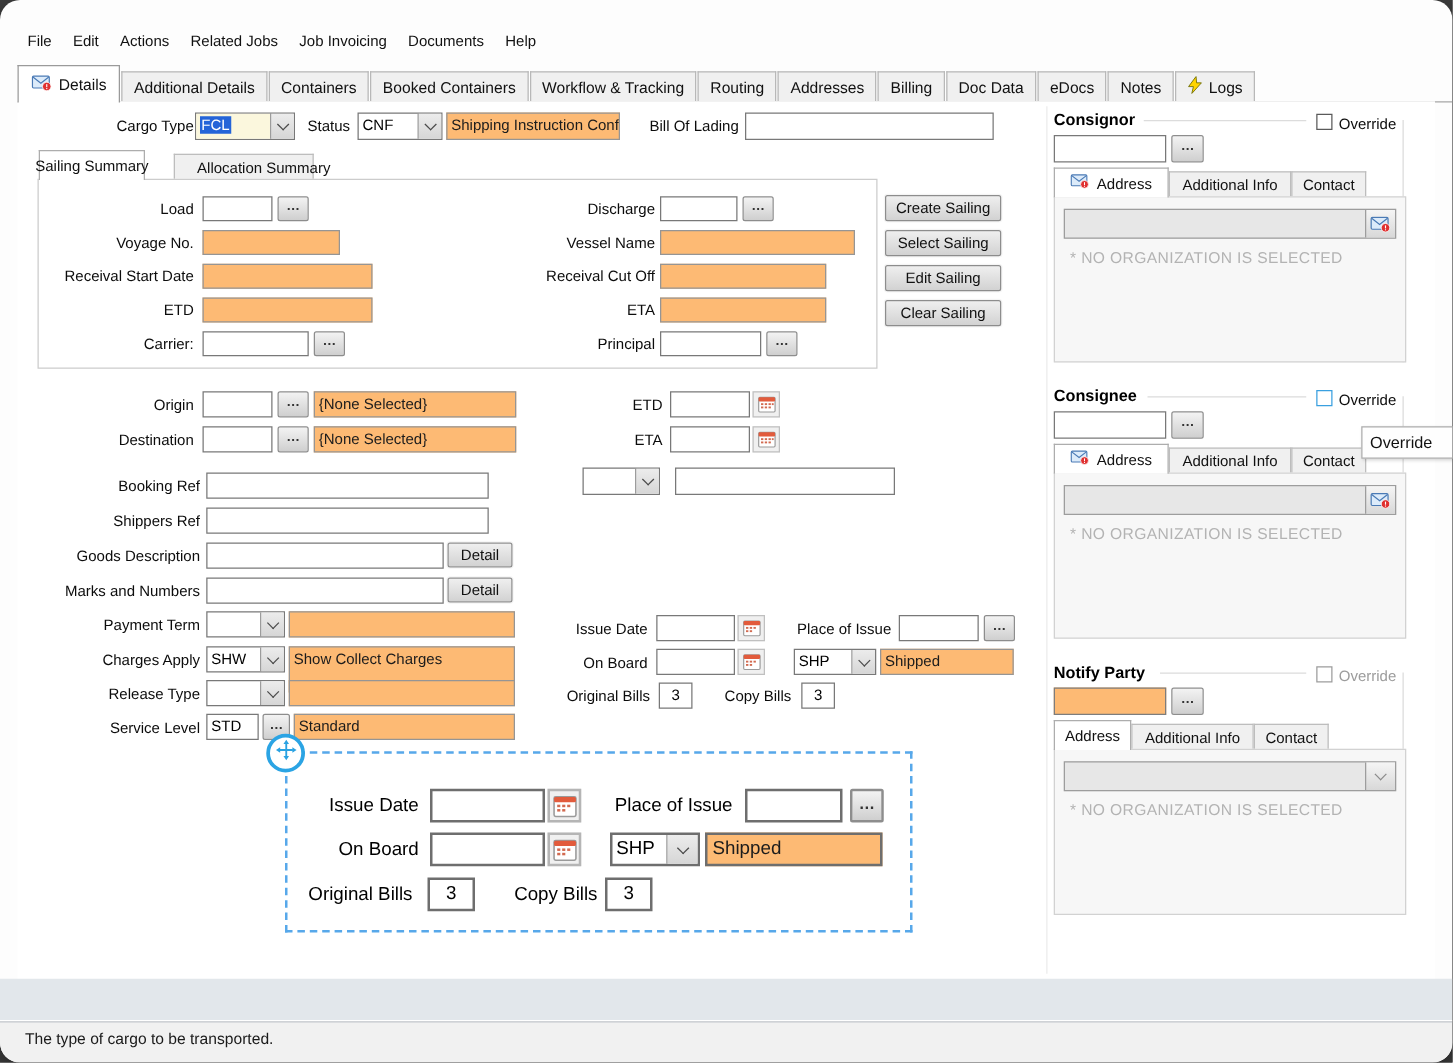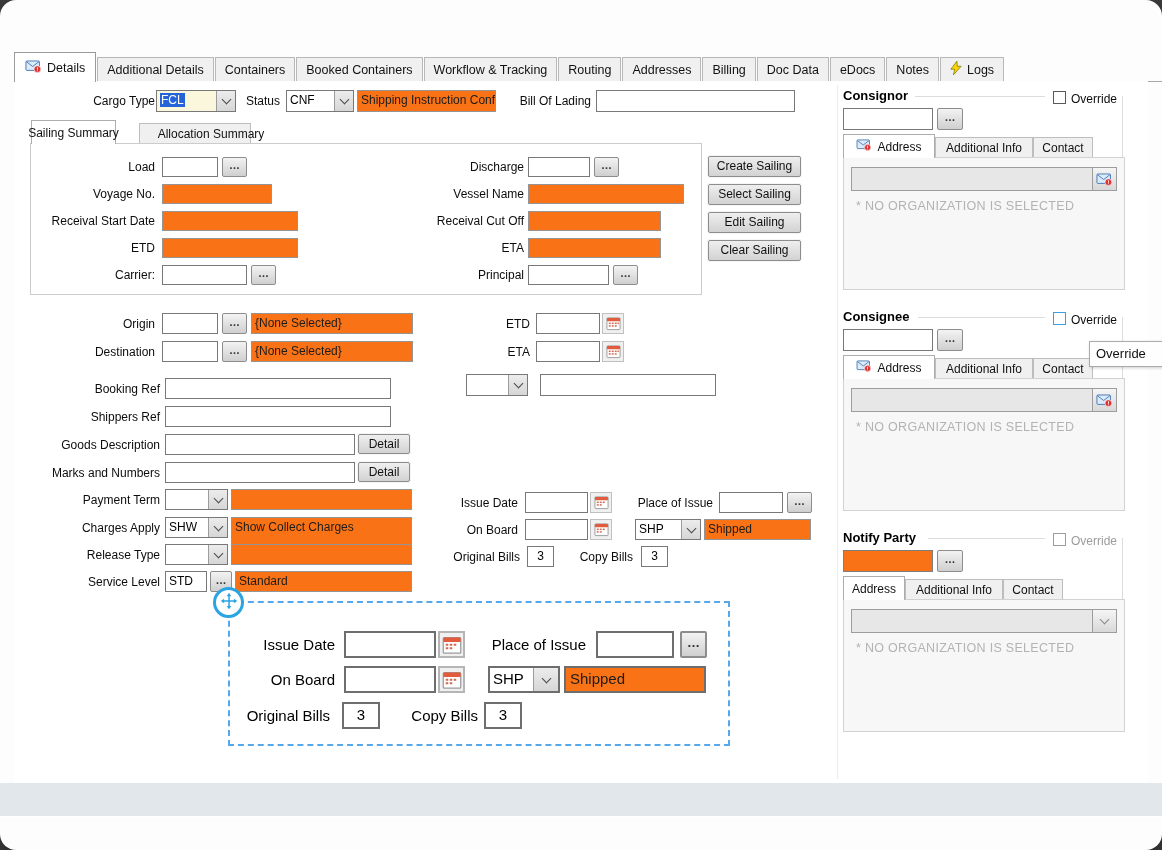--- a/index.html
+++ b/index.html
@@ -15,21 +15,21 @@
   .content-bg{position:absolute;left:14px;top:81px;width:1134px;height:702px;background:#ffffff;}
   .vsep{position:absolute;left:837px;top:85px;width:1px;height:694px;background:#ececec;}
   
   .band{position:absolute;left:0;top:783px;width:1162px;height:33px;background:#e2e7eb;border-bottom:1px solid #ffffff;}
   .statusbar{position:absolute;left:0;top:817px;width:1162px;height:33px;background:#f1f1f1;border-top:1px solid #c3c8cd;}
   .statusbar .txt{position:absolute;left:20px;top:6px;font-size:12.5px;color:#1a1a1a;}
   
   .lbl{position:absolute;font-size:12px;color:#0c0c0c;text-align:right;white-space:nowrap;}
   .lbl.left{text-align:left;}
   .tb{position:absolute;background:#fff;border:1px solid #787878;box-sizing:border-box;font-size:12px;color:#000;padding:2px 3px;overflow:hidden;white-space:nowrap;}
-  .tb.ro{background:#f97316;border-color:#959595;color:#1c1c1c;}
+  .tb.ro{background:#fdba74;border-color:#959595;color:#1c1c1c;}
   .btn{position:absolute;background:linear-gradient(#efefef,#d2d2d2);border:1px solid #8d8d8d;border-radius:2px;box-sizing:border-box;font-size:12px;color:#111;text-align:center;cursor:default;box-shadow:0 0 0 1px #f5f5f5;}
   .ell{position:absolute;background:linear-gradient(#f3f3f3,#cfcfcf);border:1px solid #8d8d8d;border-radius:2px;box-sizing:border-box;font-size:11px;font-weight:bold;color:#333;text-align:center;line-height:14px;cursor:default;}
   .combo{position:absolute;border:1px solid #787878;background:#fff;box-sizing:border-box;display:flex;}
   .combo .cval{flex:1;font-size:12px;padding:2px 3px;color:#000;overflow:hidden;white-space:nowrap;}
   .combo .cbtn{width:18px;background:linear-gradient(#ececec,#d6d6d6);border-left:1px solid #9c9c9c;display:flex;align-items:center;justify-content:center;}
   .chev{width:6px;height:6px;border-right:1.7px solid #4a4a4a;border-bottom:1.7px solid #4a4a4a;transform:rotate(45deg);margin-top:-3px;}
   .ibtn{position:absolute;background:#f0f0f0;border:1px solid #c0c0c0;box-sizing:border-box;display:flex;align-items:center;justify-content:center;cursor:default;}
   .sel{background:#2464d8;color:#fff;padding:0 1px;}
   .cream{background:#fbf7dd;}
   
@@ -58,20 +58,29 @@
   .combo.big .cbtn{width:24px;}
   .ell.big{font-size:13px;line-height:20px;border-width:2px;}
   .ibtn.big{border-width:2px;border-color:#b5b5b5;}
   .tooltip{position:absolute;background:#fefefe;border:1px solid #ababab;box-sizing:border-box;font-size:13px;color:#111;padding:4px 6px;box-shadow:1px 1px 3px rgba(0,0,0,.2);white-space:nowrap;overflow:hidden;z-index:9;}
 </style>
 </head>
 <body>
 
 <div class="window">
 
+  <div class="menubar">
+    <span>File</span>
+    <span>Edit</span>
+    <span>Actions</span>
+    <span>Related Jobs</span>
+    <span>Job Invoicing</span>
+    <span>Documents</span>
+    <span>Help</span>
+  </div>
 
   <div class="tabstrip">
     <div class="mtab active">
       <span><svg viewBox="0 0 20 16" width="17" height="13">
             <rect x="0.7" y="1.2" width="16.6" height="11.6" rx="1.2" fill="#dcebfa" stroke="#4a7ab5" stroke-width="1.2"></rect>
             <path d="M1.2 2 L9 8 L16.8 2" fill="none" stroke="#4a7ab5" stroke-width="1.2"></path>
             <circle cx="14.8" cy="11.3" r="4.2" fill="#e03030" stroke="#fff" stroke-width="0.8"></circle>
             <rect x="14.25" y="9" width="1.1" height="3" fill="#fff"></rect>
             <rect x="14.25" y="12.8" width="1.1" height="1.1" fill="#fff"></rect>
           </svg></span>
@@ -477,14 +486,17 @@
   <div class="ppanel" style="left:843px;top:599px;width:282px;height:133px;"></div>
   <div class="pcombo" style="left:851px;top:609px;width:266px;height:24px;">
     <div class="fill"></div>
     <div class="mbtn">
         <div class="chev" style="border-color:#8a8a8a;"></div>
       </div>
   </div>
   <div class="emptytxt" style="left:856px;top:641px;">* NO ORGANIZATION IS SELECTED</div>
 
   <div class="band"></div>
+  <div class="statusbar">
+    <div class="txt">The type of cargo to be transported.</div>
+  </div>
 
 </div>
 
 </body></html>

